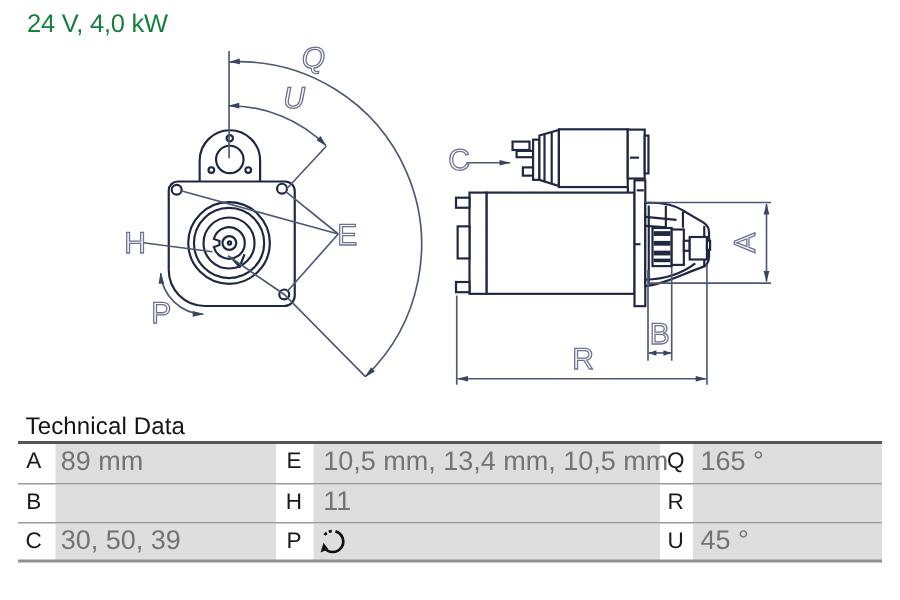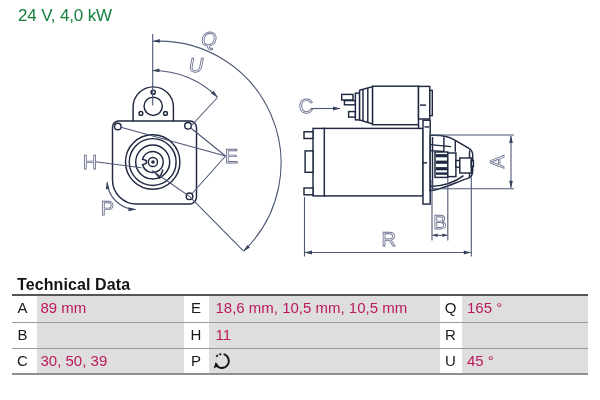--- a/index.html
+++ b/index.html
@@ -1,28 +1,28 @@
 <!DOCTYPE html>
 <html><head>
 <meta charset="utf-8">
 <style>
   html,body{margin:0;padding:0;background:#fff;}
   body{width:600px;height:400px;overflow:hidden;position:relative;
        -webkit-font-smoothing:antialiased;
        font-family:"Liberation Sans", sans-serif;}
   #title{position:absolute;left:18px;top:6px;transform:translateZ(0);font-size:17px;letter-spacing:-0.15px;color:#15803d;}
   #draw{position:absolute;left:0;top:0;transform:translateZ(0);}
-  #th{position:absolute;left:17px;top:275.5px;transform:translateZ(0);font-size:16px;font-weight:bold;letter-spacing:0.1px;color:#141414;}
+  #th{position:absolute;left:17px;top:275.5px;transform:translateZ(0);font-size:16px;font-weight:normal;letter-spacing:0.1px;color:#141414;}
   #rule{position:absolute;left:12px;top:294px;width:575.5px;height:2px;background:#565656;}
   .row{position:absolute;left:0;width:600px;height:25.5px;transform:translateZ(0);}
   .seg{position:absolute;top:0;height:25.5px;}
   .g{background:#dedede;}
   .lab{position:absolute;top:0;height:25.5px;line-height:23.6px;font-size:15px;
        color:#1a1a1a;text-align:center;}
-  .val{position:absolute;top:0;height:25.5px;line-height:23.6px;font-size:15px;color:#be185d;}
+  .val{position:absolute;top:0;height:25.5px;line-height:23.6px;font-size:18px;color:#737373;}
   .div1{position:absolute;left:12px;width:575.5px;height:1px;background:#9a9a9a;}
 </style>
 </head>
 <body>
 <div id="title">24 V, 4,0 kW</div>
 <svg id="draw" width="600" height="278" viewBox="0 0 600 278">
   <defs>
     <marker id="ae" viewBox="0 0 8 6" refX="7.5" refY="3" markerWidth="8" markerHeight="6" markerUnits="userSpaceOnUse" orient="auto">
         <path d="M0.5,1.1 L8,3 L0.5,4.9 Z" fill="#39445e"></path>
       </marker>
@@ -163,21 +163,21 @@
 <div id="th">Technical Data</div>
 <div id="rule"></div>
 
 <div class="row" style="top:296px;">
   <div class="seg g" style="left:37px;width:146.5px;"></div>
   <div class="seg g" style="left:208.5px;width:231px;"></div>
   <div class="seg g" style="left:461.5px;width:126px;"></div>
   <div class="lab" style="left:10px;width:25px;">A</div>
   <div class="val" style="left:40.5px;">89 mm</div>
   <div class="lab" style="left:183.5px;width:25px;">E</div>
-  <div class="val" style="left:215.5px;">18,6 mm, 10,5 mm, 10,5 mm</div>
+  <div class="val" style="left:215.5px;">10,5 mm, 13,4 mm, 10,5 mm</div>
   <div class="lab" style="left:439.5px;width:22px;">Q</div>
   <div class="val" style="left:467px;">165 °</div>
 </div>
 <div class="div1" style="top:321.7px;"></div>
 
 <div class="row" style="top:322.7px;">
   <div class="seg g" style="left:37px;width:146.5px;"></div>
   <div class="seg g" style="left:208.5px;width:231px;"></div>
   <div class="seg g" style="left:461.5px;width:126px;"></div>
   <div class="lab" style="left:10px;width:25px;">B</div>

